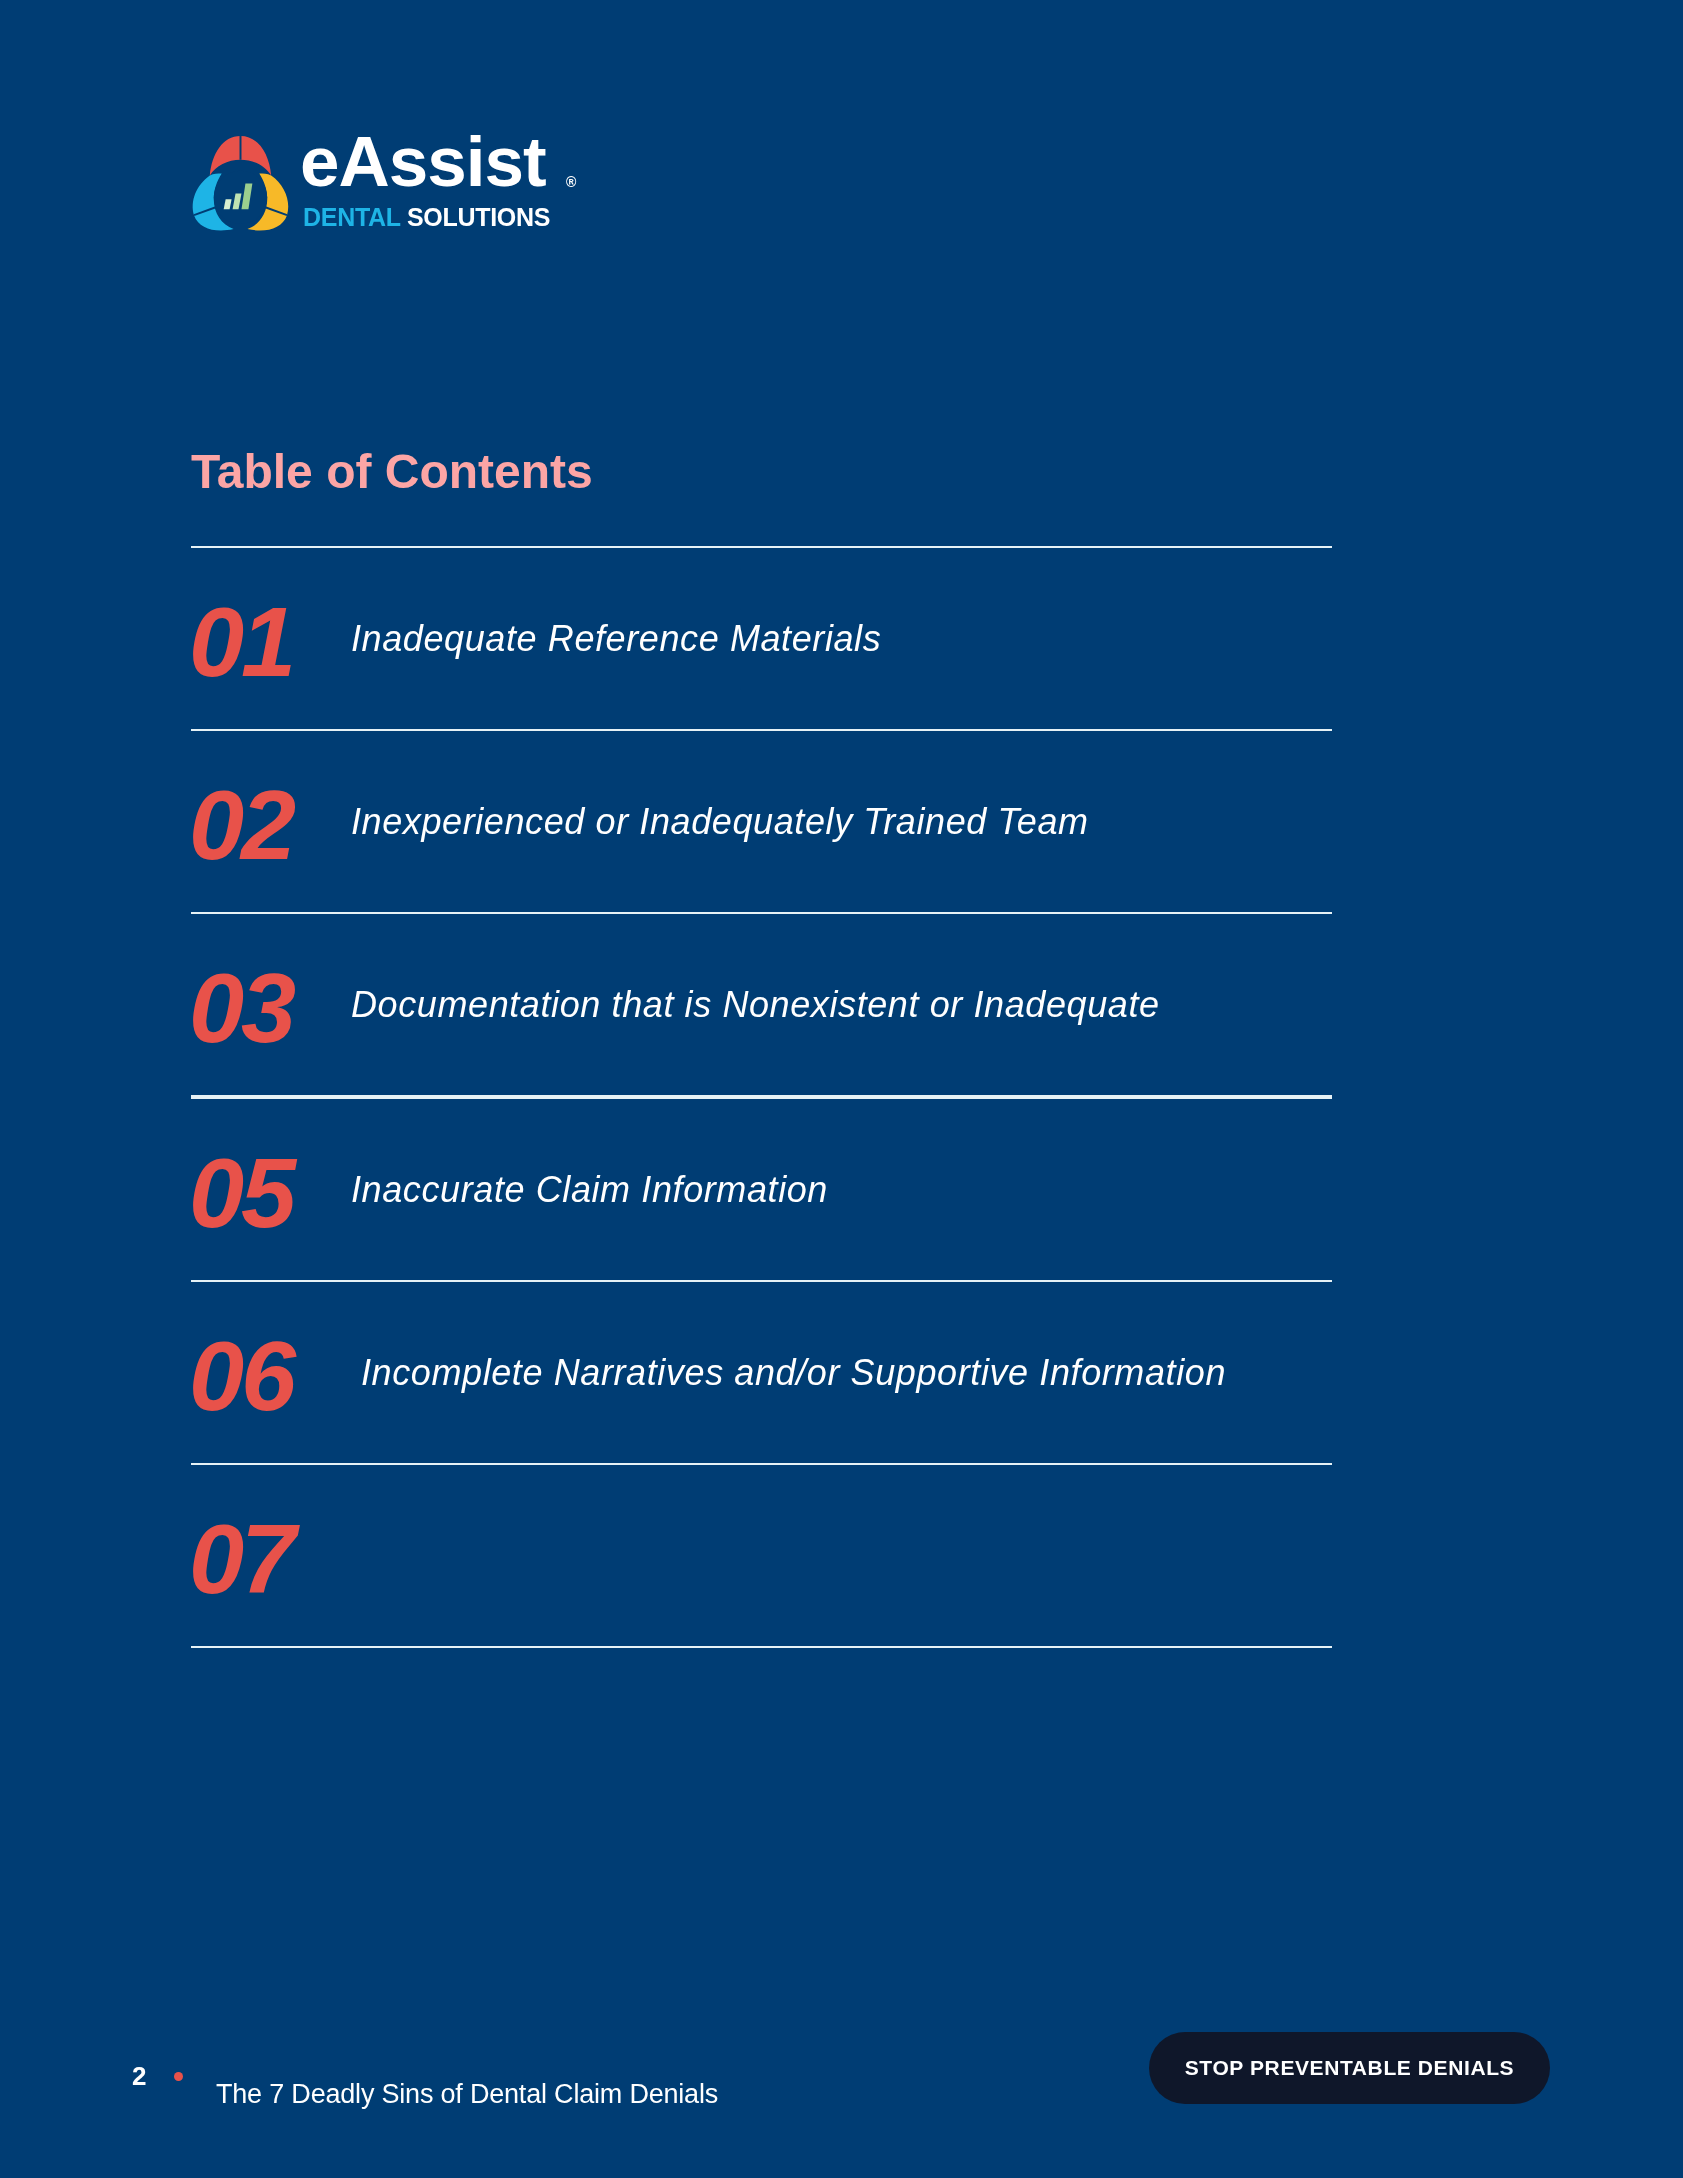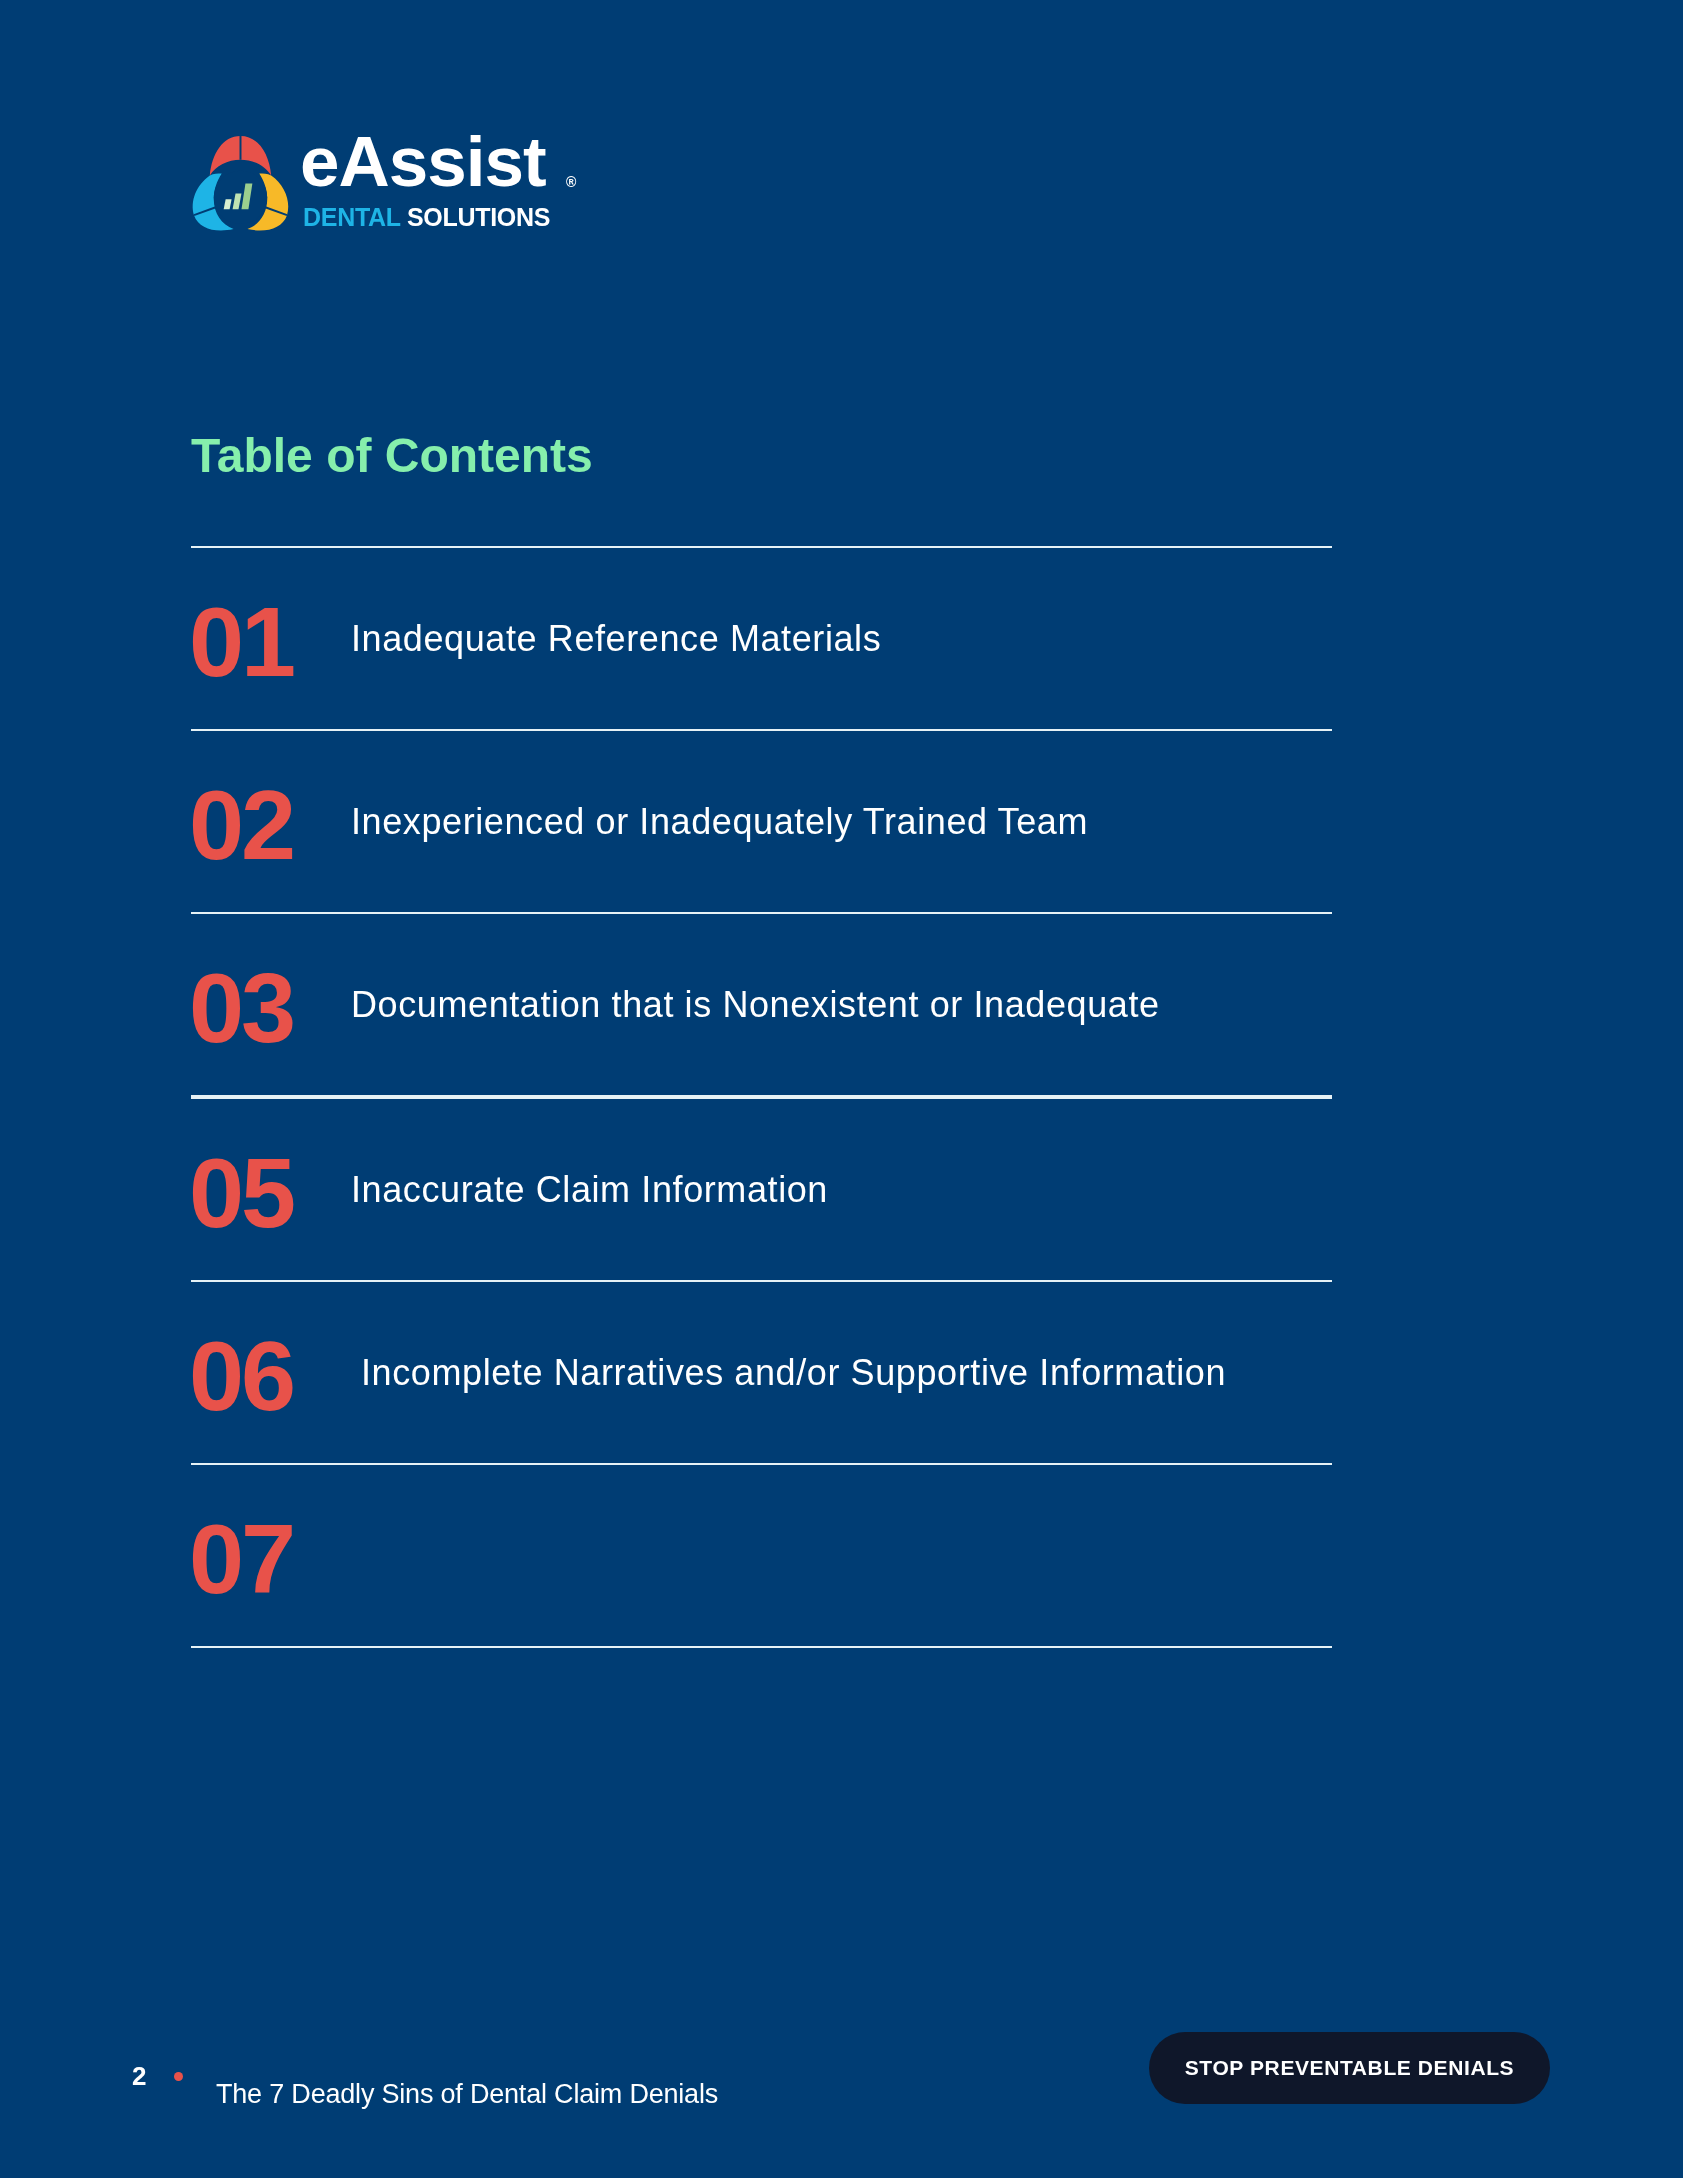--- a/index.html
+++ b/index.html
@@ -66,35 +66,36 @@
       white-space: nowrap;
       letter-spacing: -0.3px;
     }
     .logo-sub .dental { color: #1EB4E6; }
     .logo-sub .solutions { color: #ffffff; }
 
     
     .toc-title {
       position: absolute;
       left: 191px;
-      top: 424px;
+      top: 440px;
       font-family: "Liberation Sans", sans-serif;
       font-weight: bold;
       font-size: 48px;
       line-height: 63px;
-      color: #86efac;
+      color: #fca5a5;
       white-space: nowrap;
     }
 
     
     .toc-list {
       position: absolute;
       left: 191px;
       top: 546px;
       width: 1141px;
+      font-style: italic;
     }
     .divider {
       height: 2px;
       background: #E6F2F6;
       width: 100%;
     }
     .toc-item {
       position: relative;
       height: 181px;
       display: block;

